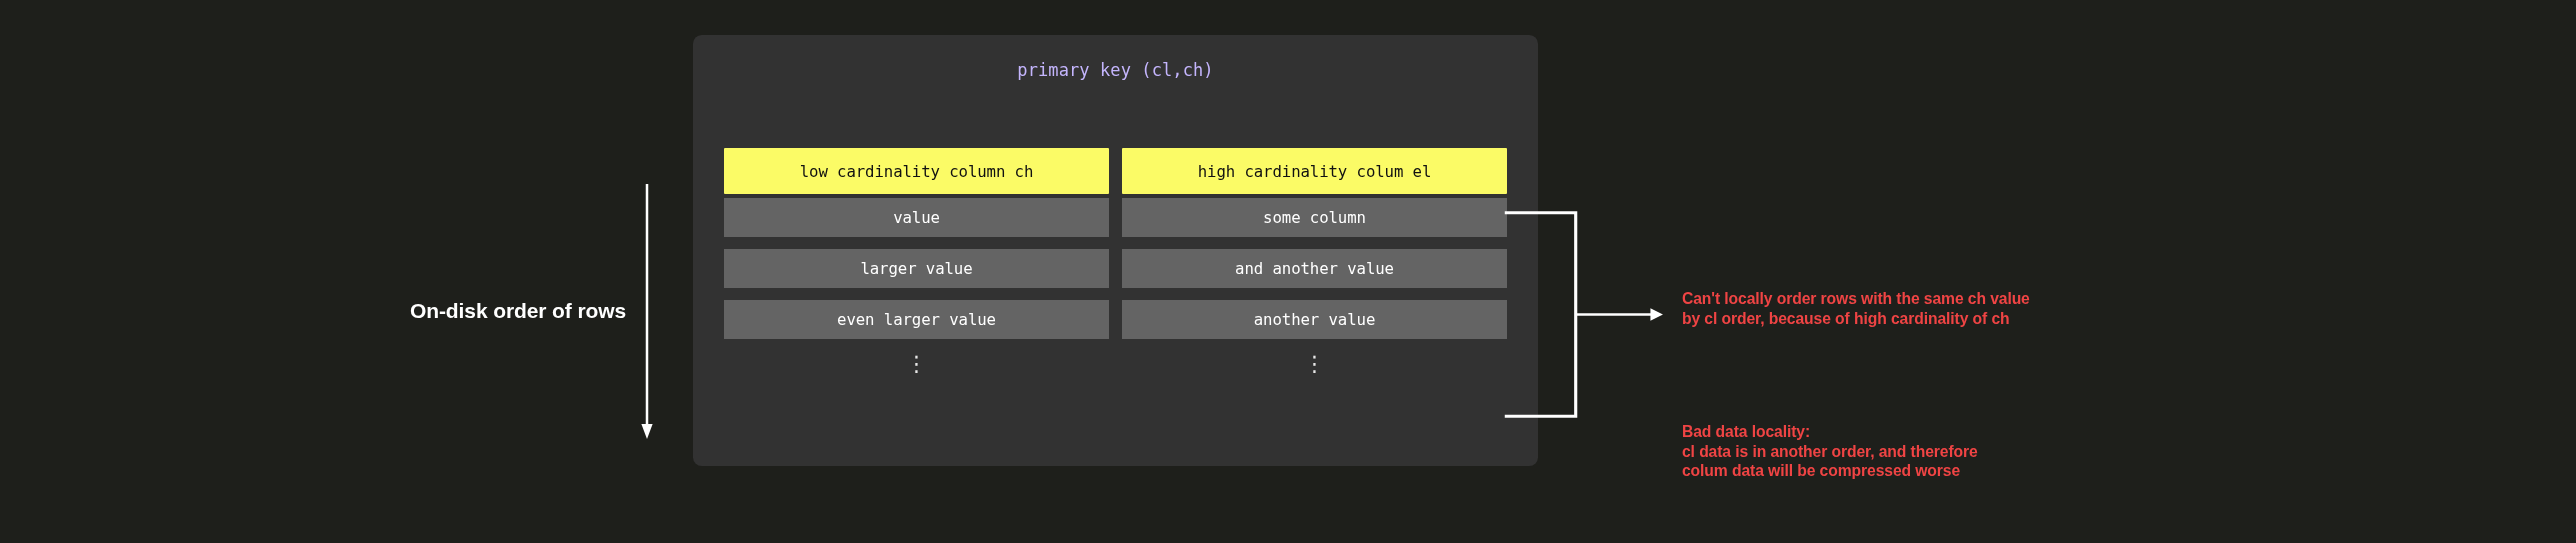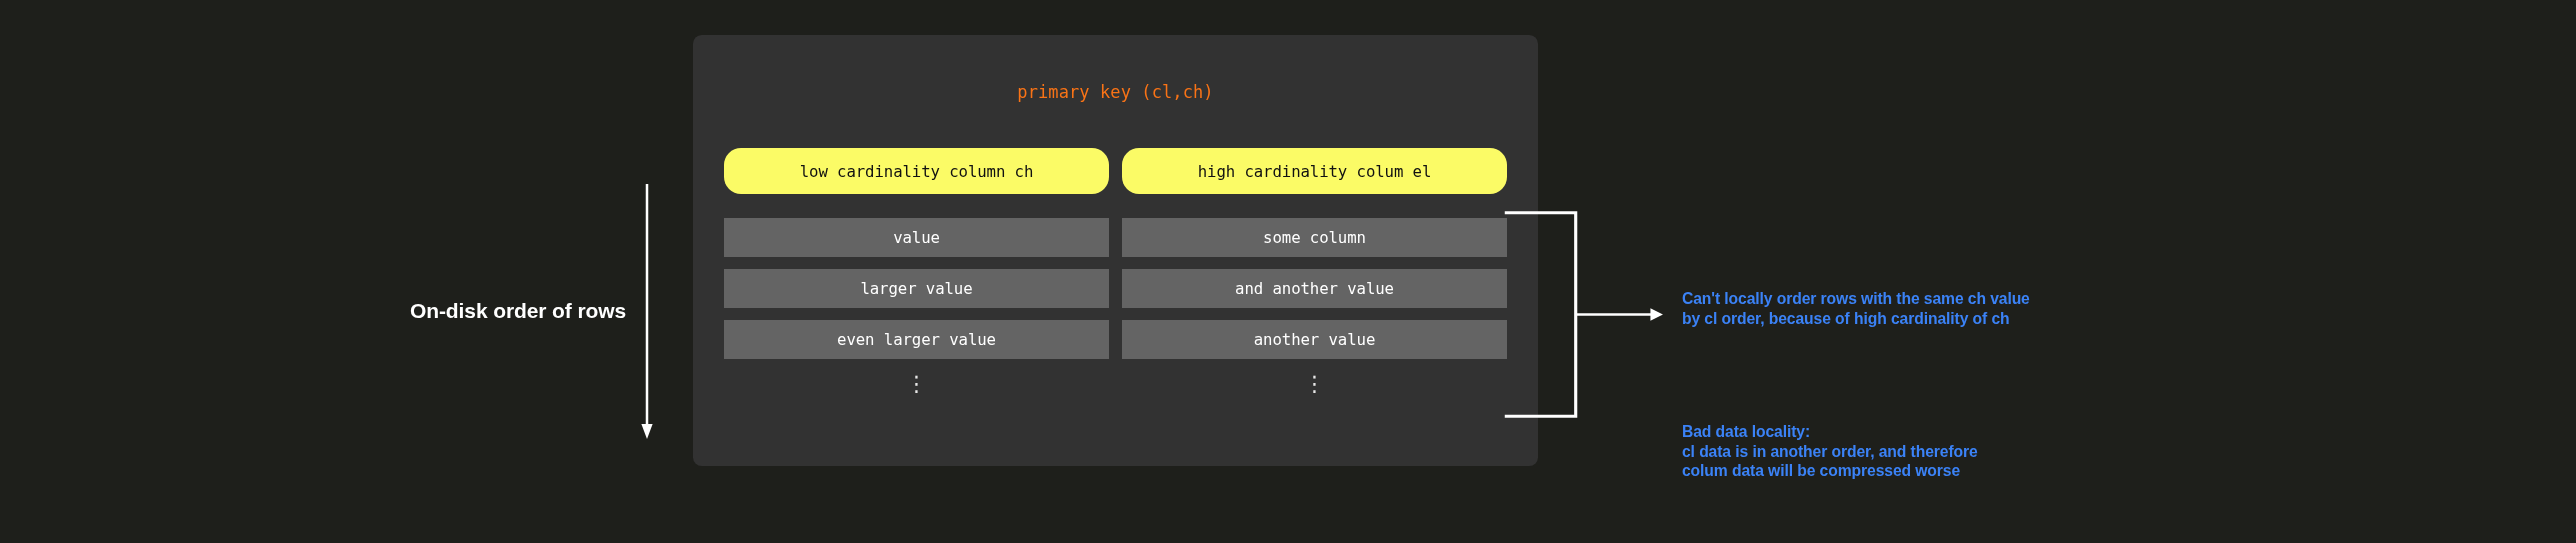--- a/index.html
+++ b/index.html
@@ -47,50 +47,49 @@
     background: #323232;
     border-radius: 8.8px;
     box-sizing: border-box;
   }
   #pk-title {
     position: absolute;
     left: 0;
     top: 25px;
     width: 100%;
     text-align: center;
-    color: #f97316;
+    color: #c4b5fd;
     font-family: "DejaVu Sans Mono", monospace;
     font-size: 17px;
     letter-spacing: 0.1px;
-    margin-top: 22px;
   }
 
   .col-stack {
     position: absolute;
     top: 113px;
     width: 385px;
   }
   #col-left  { left: 31px; }
   #col-right { left: 429px; }
 
   .col-header {
     height: 46px;
-    border-radius: 17px;
+    border-radius: 1px;
     background: #fbfb66;
     color: #111111;
     display: flex;
     align-items: center;
     justify-content: center;
     font-family: "DejaVu Sans Mono", monospace;
     font-size: 15.7px;
     letter-spacing: -0.1px;
     white-space: nowrap;
     box-sizing: border-box;
   }
-  .cell-list { margin-top: 24px; }
+  .cell-list { margin-top: 4px; }
   .cell {
     height: 39px;
     background: #646464;
     color: #ffffff;
     display: flex;
     align-items: center;
     justify-content: center;
     font-family: "DejaVu Sans Mono", monospace;
     font-size: 15.7px;
     letter-spacing: -0.1px;
@@ -114,21 +113,21 @@
     position: absolute;
     left: 1501px;
     top: 207px;
     width: 167px;
     height: 215px;
   }
 
   
   .note {
     position: absolute;
-    color: #3b82f6;
+    color: #ef4444;
     font-size: 15.7px;
     font-weight: bold;
     line-height: 19.5px;
     letter-spacing: -0.1px;
     white-space: nowrap;
   }
   #note-ordering { left: 1682px; top: 289px; }
   #note-locality { left: 1682px; top: 422px; }
   .note-line { display: block; }
 </style>

